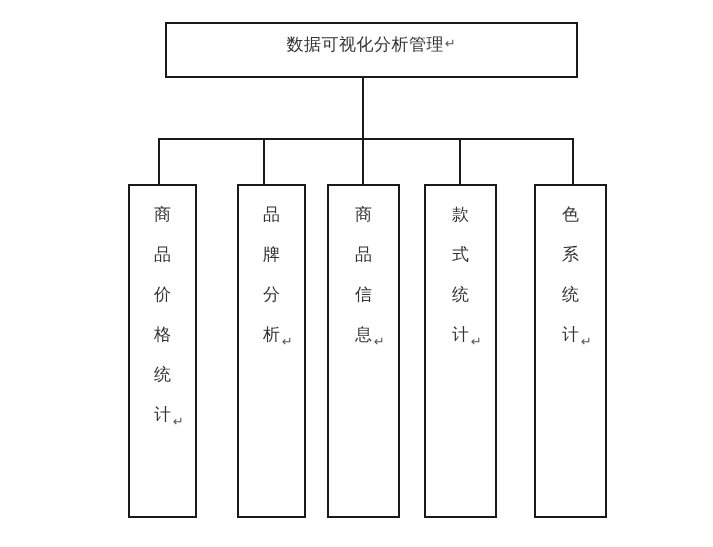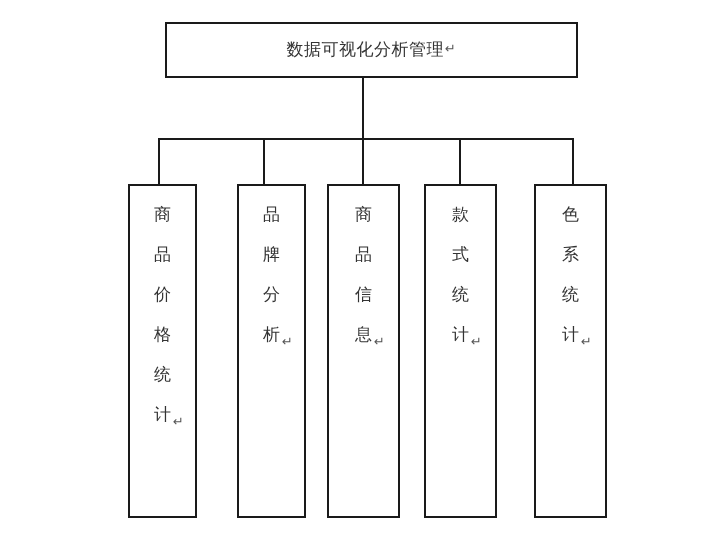--- a/index.html
+++ b/index.html
@@ -41,21 +41,21 @@
     box-sizing: border-box;
     background: #ffffff;
   }
   .root-label {
     position: absolute;
     left: 0;
     right: 0;
     top: 9px;
     text-align: center;
     font-size: 17px;
-    line-height: 32px;
+    line-height: 22px;
     letter-spacing: 0.5px;
     color: #333333;
     white-space: nowrap;
   }
 
   
   .leaf-box {
     position: absolute;
     top: 184px;
     height: 334px;

